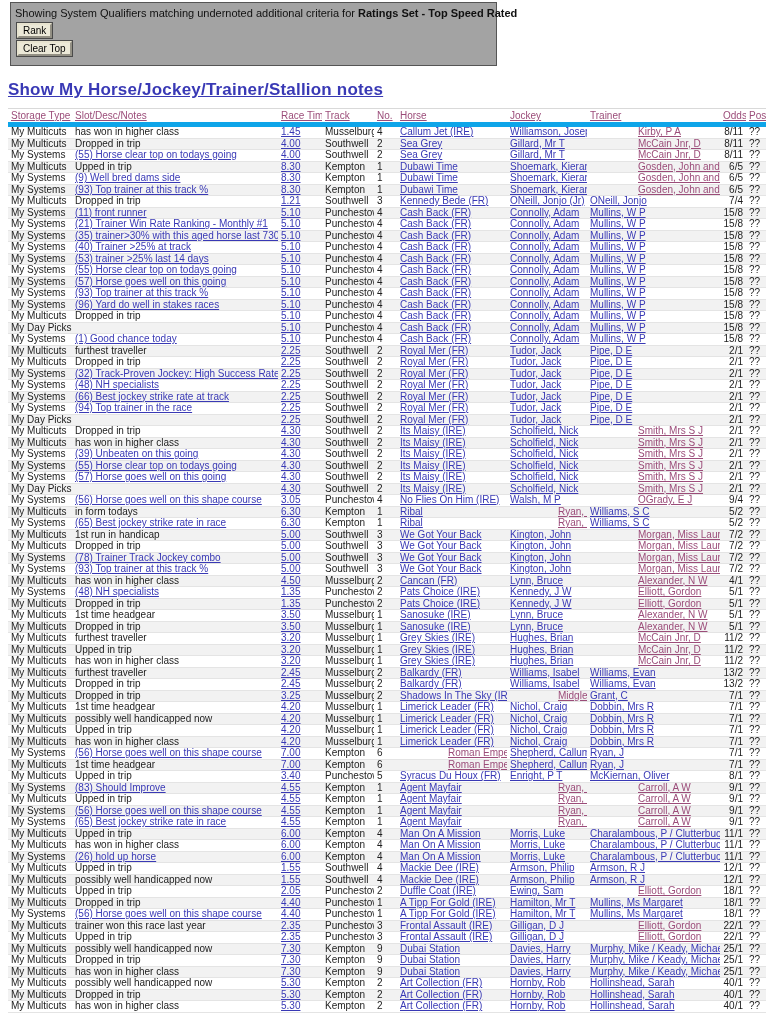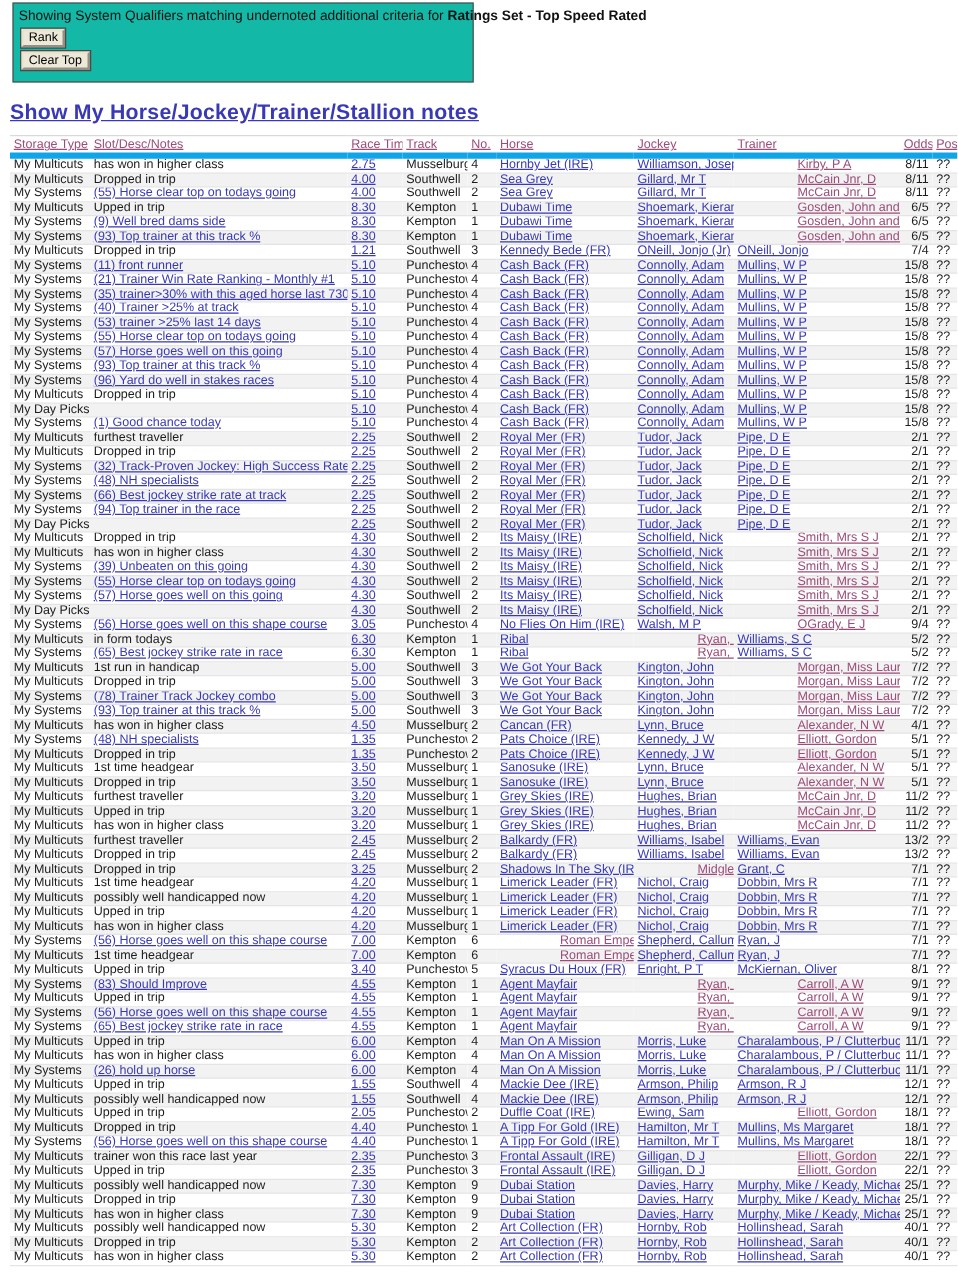--- a/index.html
+++ b/index.html
@@ -9,22 +9,22 @@
     --rowborder:#e4e4e4;
   }
   *{box-sizing:border-box;}
   html,body{margin:0;padding:0;}
   body{
     width:766px;height:1024px;overflow:hidden;background:#ffffff;
     font-family:"Liberation Sans", sans-serif;color:#111;
   }
   
   .criteria-box{
-    margin:2px 0 0 10px;width:369px;height:64px;
-    border:1px solid #555;padding:3px 6px 4px 4px;background:#14b8a6;
+    margin:2px 0 0 10px;width:487px;height:64px;
+    border:1px solid #555;padding:3px 6px 4px 4px;background:#a3a3a3;
   }
   .criteria-text{font-size:11px;line-height:14px;white-space:nowrap;}
   .criteria-text b{font-weight:bold;}
   .btn{
     display:block;margin:3px 0 0 2px;
     font-family:"Liberation Sans", sans-serif;
     font-size:10px;font-weight:normal;color:#000;
     background:#ece9d8;border:2px outset #e7e3cf;outline:1px solid #4a4a4a;
     padding:0px 4px;height:15px;line-height:11px;cursor:pointer;
   }
@@ -97,24 +97,24 @@
         <th><span class="hlink">Jockey</span></th>
         <th><span class="hlink">Trainer</span></th>
         <th class="num"><span class="hlink">Odds</span></th>
         <th><span class="hlink">Pos</span></th>
       </tr>
   </thead>
   <tbody id="tbody">
       <tr>
         <td>My Multicuts</td>
         <td class="link">has won in higher class</td>
-        <td><a href="#" class="link">2.75</a></td>
-        <td>Musselburgh</td>
-        <td>4</td>
-        <td><a href="#" class="link">Hornby Jet (IRE)</a></td>
+        <td><a href="#" class="link">1.45</a></td>
+        <td>Musselburgh</td>
+        <td>4</td>
+        <td><a href="#" class="link">Callum Jet (IRE)</a></td>
         <td><a href="#" class="link">Williamson, Joseph</a></td>
         <td><a href="#" class="link visited">Kirby, P A</a></td>
         <td class="odds">8/11</td>
         <td>??</td>
       </tr>
       <tr>
         <td>My Multicuts</td>
         <td class="link">Dropped in trip</td>
         <td><a href="#" class="link">4.00</a></td>
         <td>Southwell</td>

